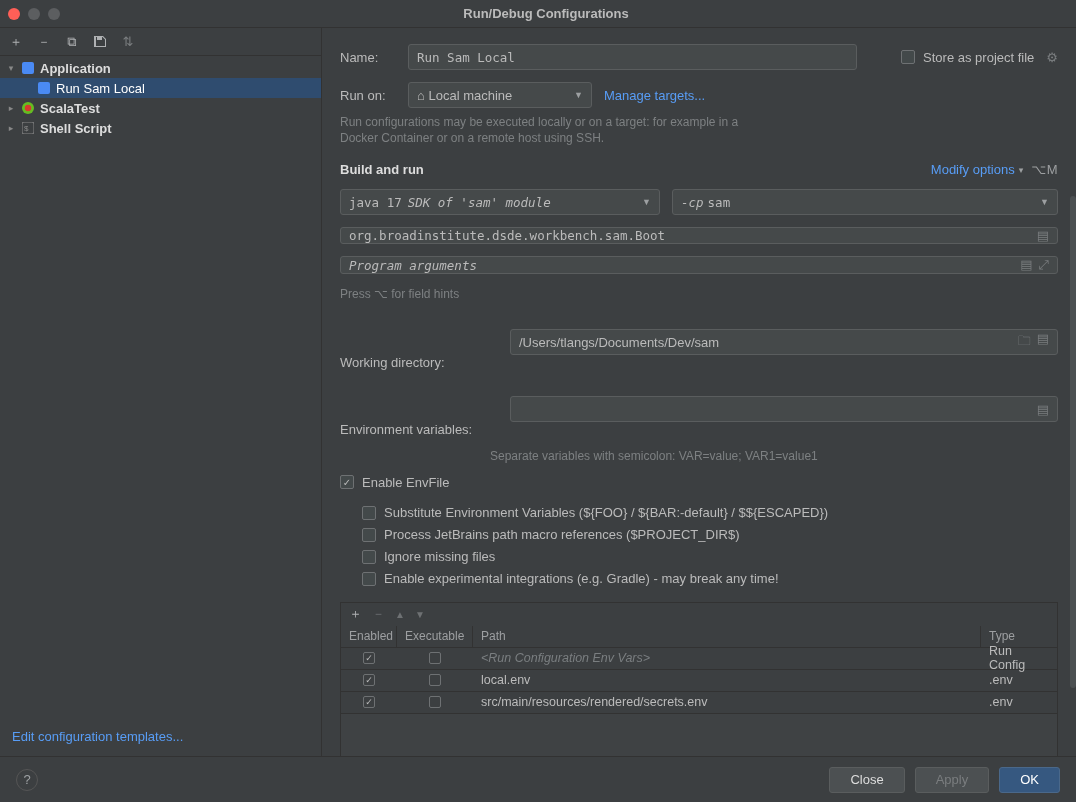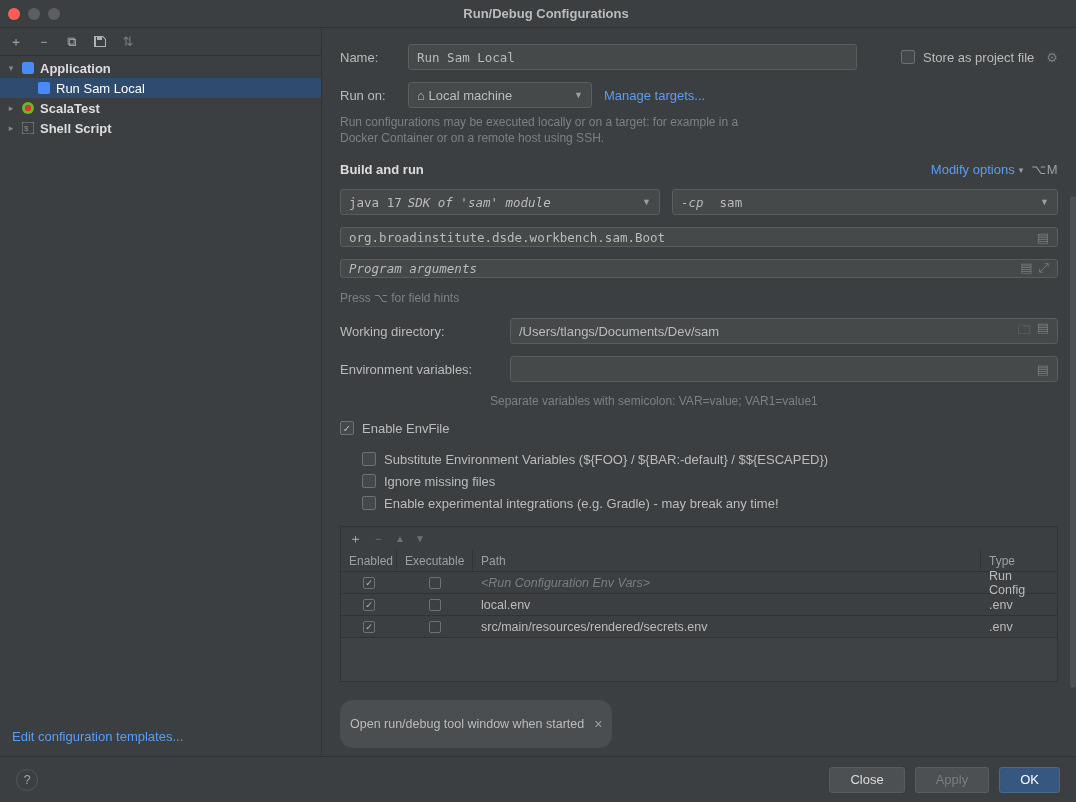--- a/index.html
+++ b/index.html
@@ -17,21 +17,21 @@
   .tree-row { display:flex; align-items:center; height:20px; padding-left:6px; gap:4px; cursor:pointer;}
   .tree-row.selected { background:#2f4c6f; color:#fff;}
   .tree-row .chev { width:10px; display:inline-flex; justify-content:center; font-size:9px; color:#888;}
   .tree-row .ricon { width:16px; display:inline-flex; justify-content:center; font-size:11px;}
   .tree-bold { font-weight:700; color:#ddd;}
   .tree-row.selected .tree-bold, .tree-row.selected span{color:#fff;}
   .edit-templates { color:#589df6; padding: 12px; cursor:pointer;}
   .content { flex:1; padding:16px 18px 8px 18px; display:flex; flex-direction:column; gap:12px; overflow:auto; position:relative;}
   .row { display:flex; align-items:center; gap:12px; }
   .label { color:#bbb; min-width:56px;}
-  .label-wide { min-width:158px;}
+  .label-wide { min-width:158px;margin-top:40px;}
   .input { background:#45494a; border:1px solid #5a5d5e; border-radius:3px; color:#bbb; height:26px; padding:0 8px; font-size:13px; display:flex; align-items:center;}
   .input input, .input select, .input span.mono { background:transparent; border:none; outline:none; color:#bbb; width:100%; font-family:"Menlo","Consolas",monospace; font-size:12.5px;}
   .mono{font-family:"Menlo","Consolas",monospace;}
   .placeholder{color:#7a7e80;font-style:italic;}
   .select-caret { margin-left:auto; font-size:9px; color:#9da0a2;}
   .link { color:#589df6; cursor:pointer;}
   .section-header { display:flex; align-items:center; margin-top:4px;}
   .section-title { font-weight:600; color:#ddd;}
   .grow{flex:1;}
   .hint { color:#7d8082; font-size:12px; max-width:420px; line-height:1.35;}
@@ -163,21 +163,21 @@
     </div>
 
     <div class="row">
       <div class="input" style="width:320px">
         <span class="mono" style="width:auto">java 17</span>
         <span class="mono placeholder" style="margin-left:6px;width:auto">SDK of 'sam' module</span>
         <span class="select-caret">▼</span>
       </div>
       <div class="input grow">
         <span class="mono placeholder" style="width:auto">-cp</span>
-        <span class="mono" style="margin-left:16px;width:auto">sam</span>
+        <span class="mono" style="margin-left:4px;width:auto">sam</span>
         <span class="select-caret">▼</span>
       </div>
     </div>
 
     <div class="input">
       <span class="mono">org.broadinstitute.dsde.workbench.sam.Boot</span>
       <span class="field-icons">
           <span>▤</span>
         </span>
     </div>
@@ -216,20 +216,24 @@
       <span class="check on"></span>
       <span>Enable EnvFile</span>
     </div>
     <div class="indent">
       <div class="check-row">
           <span class="check"></span>
           <span>Substitute Environment Variables (${FOO} / ${BAR:-default} / $${ESCAPED})</span>
         </div>
       <div class="check-row">
           <span class="check"></span>
+          <span>Process JetBrains path macro references ($PROJECT_DIR$)</span>
+        </div>
+      <div class="check-row">
+          <span class="check"></span>
           <span>Ignore missing files</span>
         </div>
       <div class="check-row">
           <span class="check"></span>
           <span>Enable experimental integrations (e.g. Gradle) - may break any time!</span>
         </div>
     </div>
 
     <div>
       <div class="table-toolbar">

